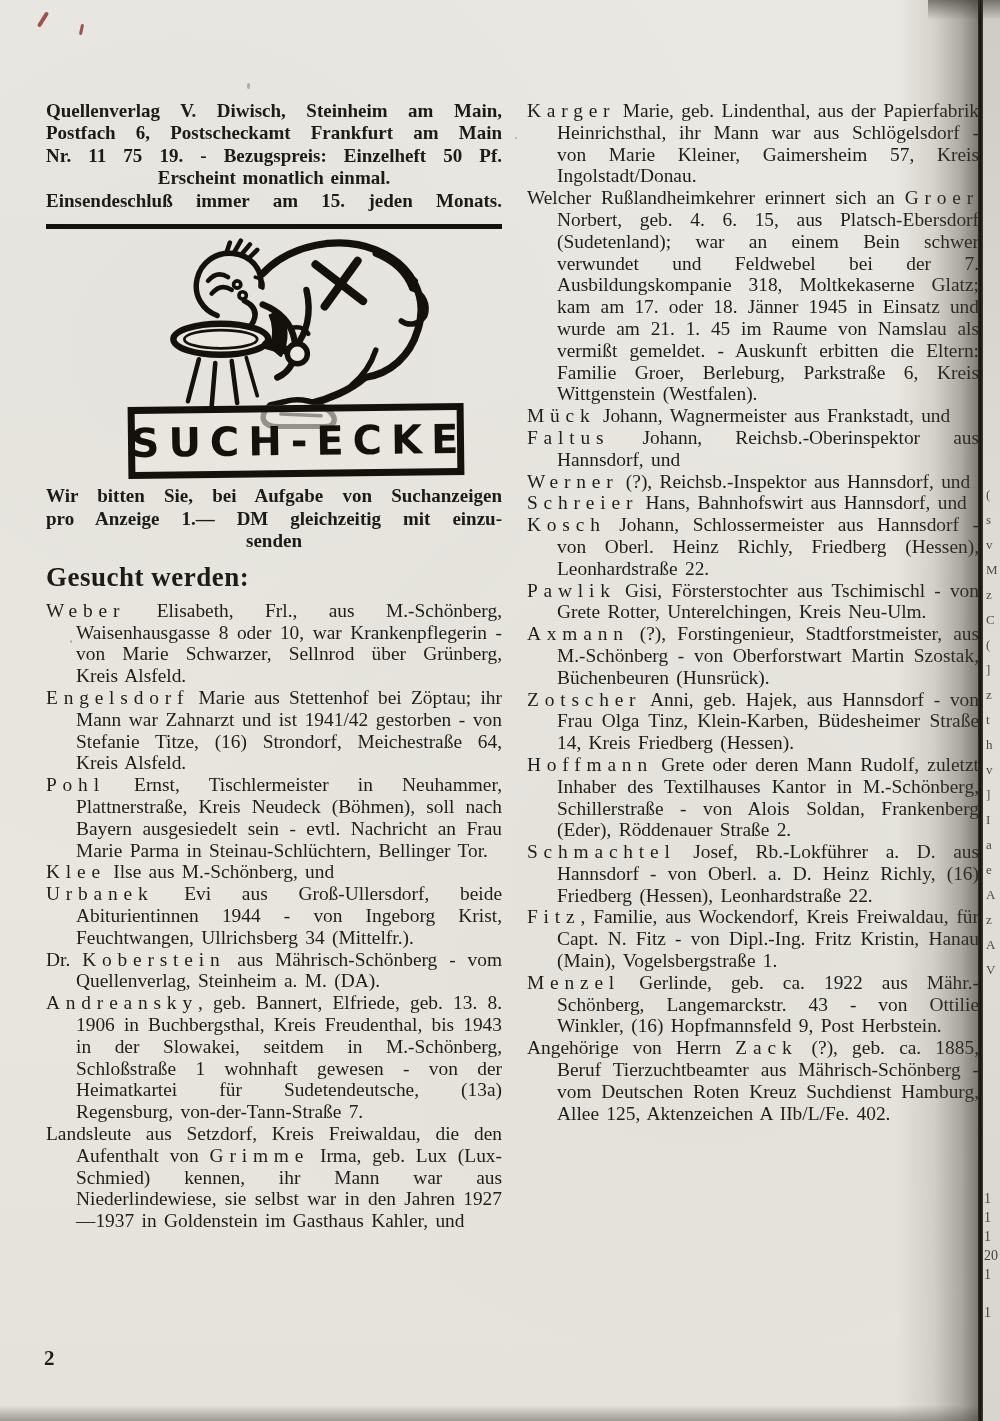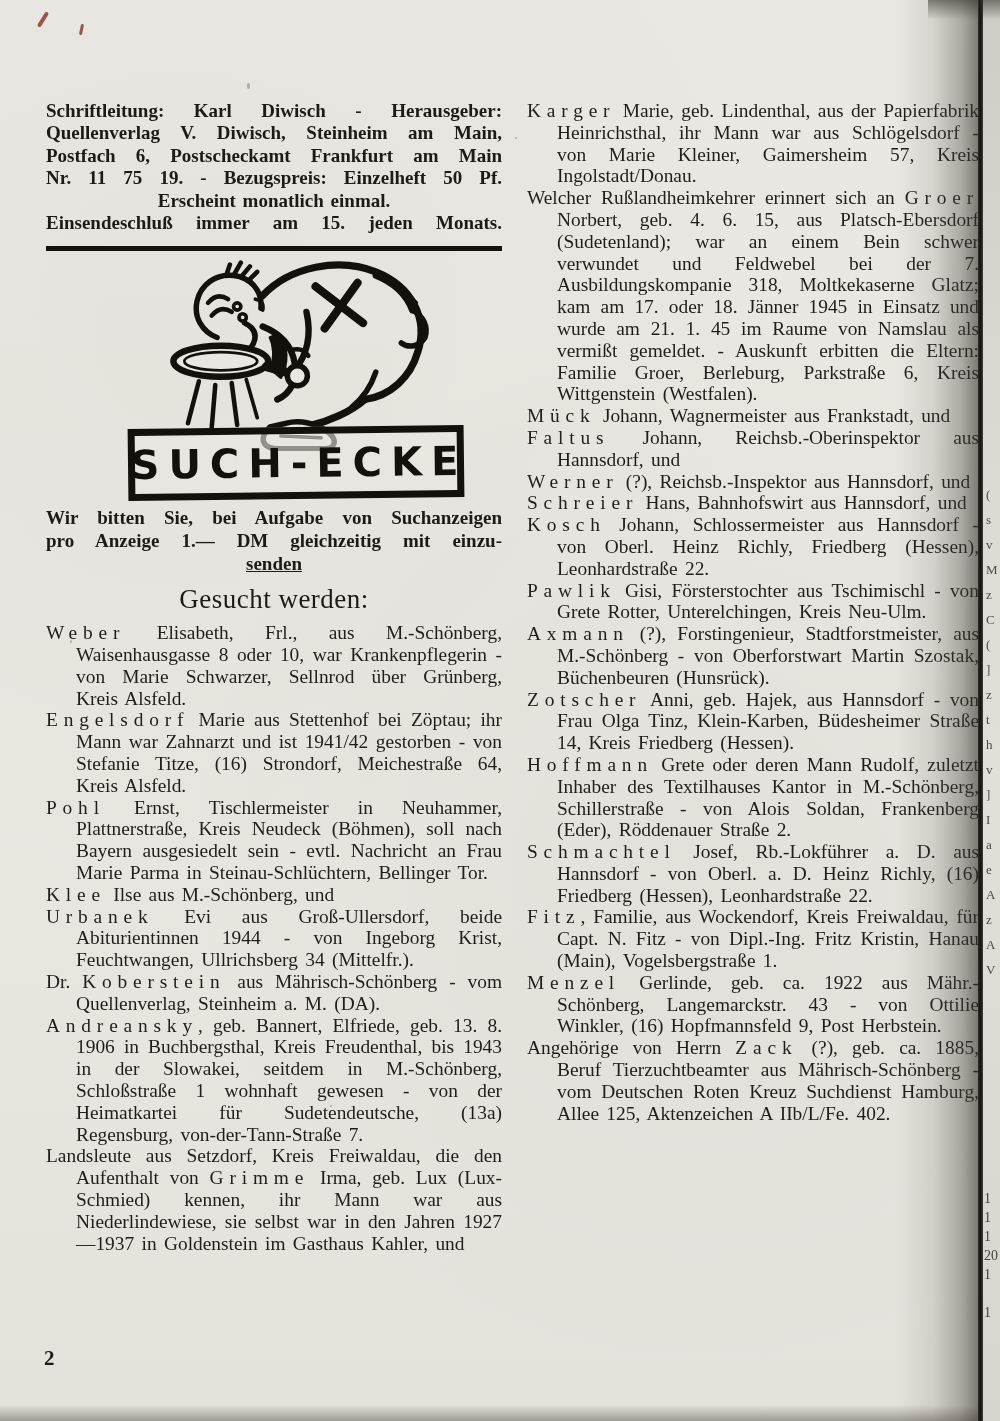--- a/index.html
+++ b/index.html
@@ -50,23 +50,23 @@
     position:absolute;left:82px;top:172px;width:322px;height:58px;
     border:7px solid #14110d;display:flex;align-items:center;justify-content:center;
     transform:rotate(-0.7deg);background:rgba(233,231,224,.6);
   }
   .caption-text{
     font-family:"DejaVu Sans", sans-serif;font-weight:bold;font-size:40px;
     letter-spacing:9px;color:#14110d;white-space:nowrap;padding-left:6px;
   }
   .notice-line{font-weight:bold;font-size:19px;line-height:22.6px;
     text-align:justify;text-align-last:justify;word-spacing:2px;}
-  .notice-line:last-child{text-align:center;text-align-last:center;text-decoration:underline;}
+  .notice-line:last-child{text-align:center;text-align-last:center;}
   .section-title{
-    font-weight:normal;font-size:27px;line-height:30px;text-align:center;
+    font-weight:bold;font-size:27px;line-height:30px;text-align:left;
     margin:9px 0 8px 0;letter-spacing:.5px;
   }
   .entry{
     margin:0;font-size:19.4px;line-height:21.8px;text-align:justify;
     padding-left:30px;text-indent:-30px;word-spacing:2.5px;color:#201e1a;
   }
   .spaced-name{letter-spacing:.3em;}
   .page-number{position:absolute;left:44px;top:1346px;font-weight:bold;font-size:21px;}
 </style>
 </head>
@@ -76,21 +76,20 @@
 
   <div class="mark-red m1"></div>
   <div class="mark-red m2"></div>
   <div class="speck" style="left:247px;top:83px;width:3px;height:6px;"></div>
   <div class="speck" style="left:515px;top:137px;width:2px;height:2px;"></div>
   <div class="speck" style="left:70px;top:640px;width:2px;height:3px;"></div>
   <div class="speck" style="left:330px;top:1105px;width:2px;height:2px;"></div>
 
   <div class="col-left">
     <div>
-        <div class="masthead-line">Schriftleitung: Karl Diwisch - Herausgeber:</div>
         <div class="masthead-line">Quellenverlag V. Diwisch, Steinheim am Main,</div>
         <div class="masthead-line">Postfach 6, Postscheckamt Frankfurt am Main</div>
         <div class="masthead-line">Nr. 11 75 19. - Bezugspreis: Einzelheft 50 Pf.</div>
         <div class="masthead-line centered">Erscheint monatlich einmal.</div>
         <div class="masthead-line">Einsendeschluß immer am 15. jeden Monats.</div>
       </div>
     <div class="rule"></div>
 
     <div class="figure-wrap">
       <svg class="figure-svg" width="310" height="196" viewBox="0 0 340 214" fill="none" stroke="#14110d" stroke-linecap="round" stroke-linejoin="round">

